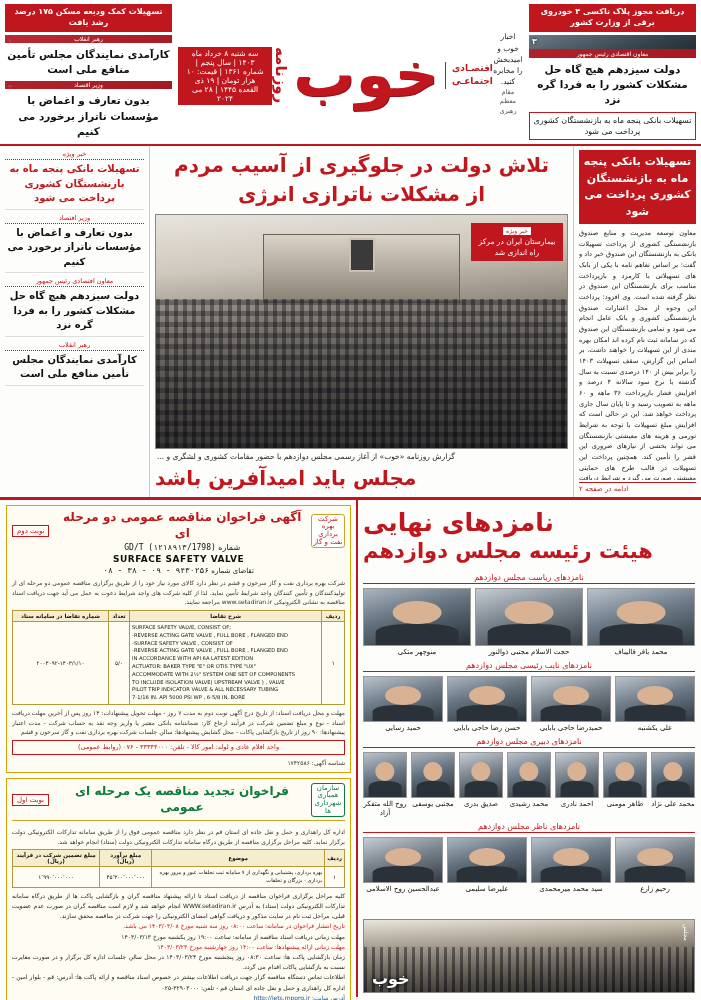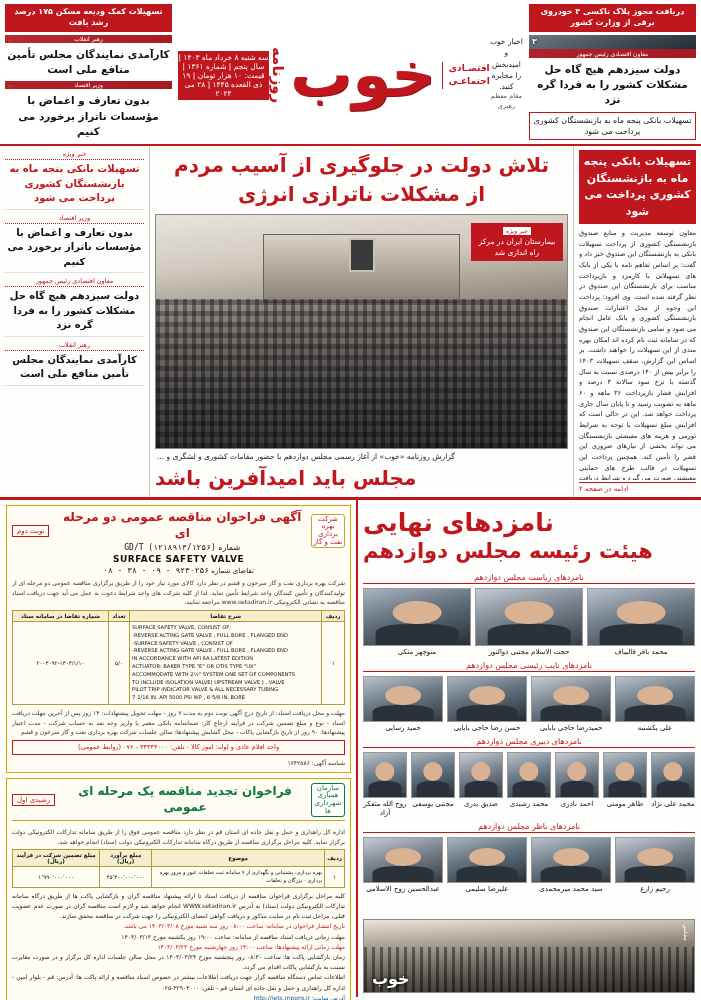--- a/index.html
+++ b/index.html
@@ -66,21 +66,21 @@
     display: flex; flex-direction: column; align-items: center;
     justify-content: center; margin-left: 6px;
     border-left: 1px solid #c0161d; padding-left: 6px;
   }
   .logo-sub span { font-size: 9px; color: #c0161d; line-height: 1.5; font-weight: bold; }
   .dateline {
     margin-top: 3px;
     width: 94%;
     background: #c0161d; color: #fff;
     font-size: 7.5px; text-align: center;
-    padding: 2px 0; letter-spacing: 0.2px;
+    padding: 2px 8px; letter-spacing: 0.2px;
   }
   .red-banner {
     background: #c0161d; color: #fff; font-size: 8px;
     padding: 3px 4px; text-align: center; font-weight: bold;
     line-height: 1.35;
   }
   .mh-box {
     border: 1px solid #c0161d;
     padding: 2px 3px;
     font-size: 8px; color: #111; text-align: center;
@@ -570,21 +570,21 @@
 
     <div class="lower-left">
 
       <div class="ad">
         <div class="ad-head">
           <div class="ad-logo">شرکت بهره برداری نفت و گاز</div>
           <div style="flex:1;">
             <div class="ad-title">آگهی فراخوان مناقصه عمومی دو مرحله ای</div>
             <div class="ad-sub">
               <span>شماره</span>
-              <span class="code">(۱۲۱۸۹۱۳/۱۲۵۶) GD/T</span>
+              <span class="code">(۱۲۱۸۹۱۳/1798) GD/T</span>
             </div>
           </div>
           <div class="nobat">نوبت دوم</div>
         </div>
         <div class="ad-sub" style="font-size:9px;font-weight:bold;letter-spacing:0.5px;">SURFACE SAFETY VALVE</div>
         <div class="ad-sub" style="font-size:7px;">
           <span>تقاضای شماره</span>
           <span class="code">۹۴۳۰۲۵۶ - ۰۹ - ۳۸ - ۰۸</span>
         </div>
         <div class="ad-note">شرکت بهره برداری نفت و گاز سرخون و قشم در نظر دارد کالای مورد نیاز خود را از طریق برگزاری مناقصه عمومی دو مرحله ای از تولیدکنندگان و تأمین کنندگان واجد شرایط تأمین نماید. لذا از کلیه شرکت های واجد شرایط دعوت به عمل می آید جهت دریافت اسناد مناقصه به نشانی الکترونیکی www.setadiran.ir مراجعه نمایند.</div>
@@ -617,21 +617,21 @@
         </table>
         <div class="ad-note">مهلت و محل دریافت اسناد: از تاریخ درج آگهی نوبت دوم به مدت ۷ روز - مهلت تحویل پیشنهادات: ۱۴ روز پس از آخرین مهلت دریافت اسناد - نوع و مبلغ تضمین شرکت در فرآیند ارجاع کار: ضمانتنامه بانکی معتبر یا واریز وجه نقد به حساب شرکت - مدت اعتبار پیشنهادها: ۹۰ روز از تاریخ بازگشایی پاکات - محل گشایش پیشنهادها: سالن جلسات شرکت بهره برداری نفت و گاز سرخون و قشم</div>
         <div class="ad-contact">واحد اقلام عادی و لوله: امور کالا - تلفن: ۳۳۳۴۴۰۰۰ - ۰۷۶ (روابط عمومی)</div>
         <div class="ad-foot">شناسه آگهی: ۱۷۴۲۵۸۶</div>
       </div>
 
       <div class="ad">
         <div class="ad-head">
           <div class="ad-logo green">سازمان همیاری شهرداری ها</div>
           <div class="ad-title green">فراخوان تجدید مناقصه یک مرحله ای عمومی</div>
-          <div class="nobat">رشیدی اول</div>
+          <div class="nobat">نوبت اول</div>
         </div>
         <div class="divider-line"></div>
         <div class="ad-note">اداره کل راهداری و حمل و نقل جاده ای استان قم در نظر دارد مناقصه عمومی فوق را از طریق سامانه تدارکات الکترونیکی دولت برگزار نماید. کلیه مراحل برگزاری مناقصه از طریق درگاه سامانه تدارکات الکترونیکی دولت (ستاد) انجام خواهد شد.</div>
         <table class="tender">
           <thead>
             <tr>
               <th>ردیف</th>
               <th>موضوع</th>
               <th>مبلغ برآورد (ریال)</th>
               <th>مبلغ تضمین شرکت در فرآیند (ریال)</th>

